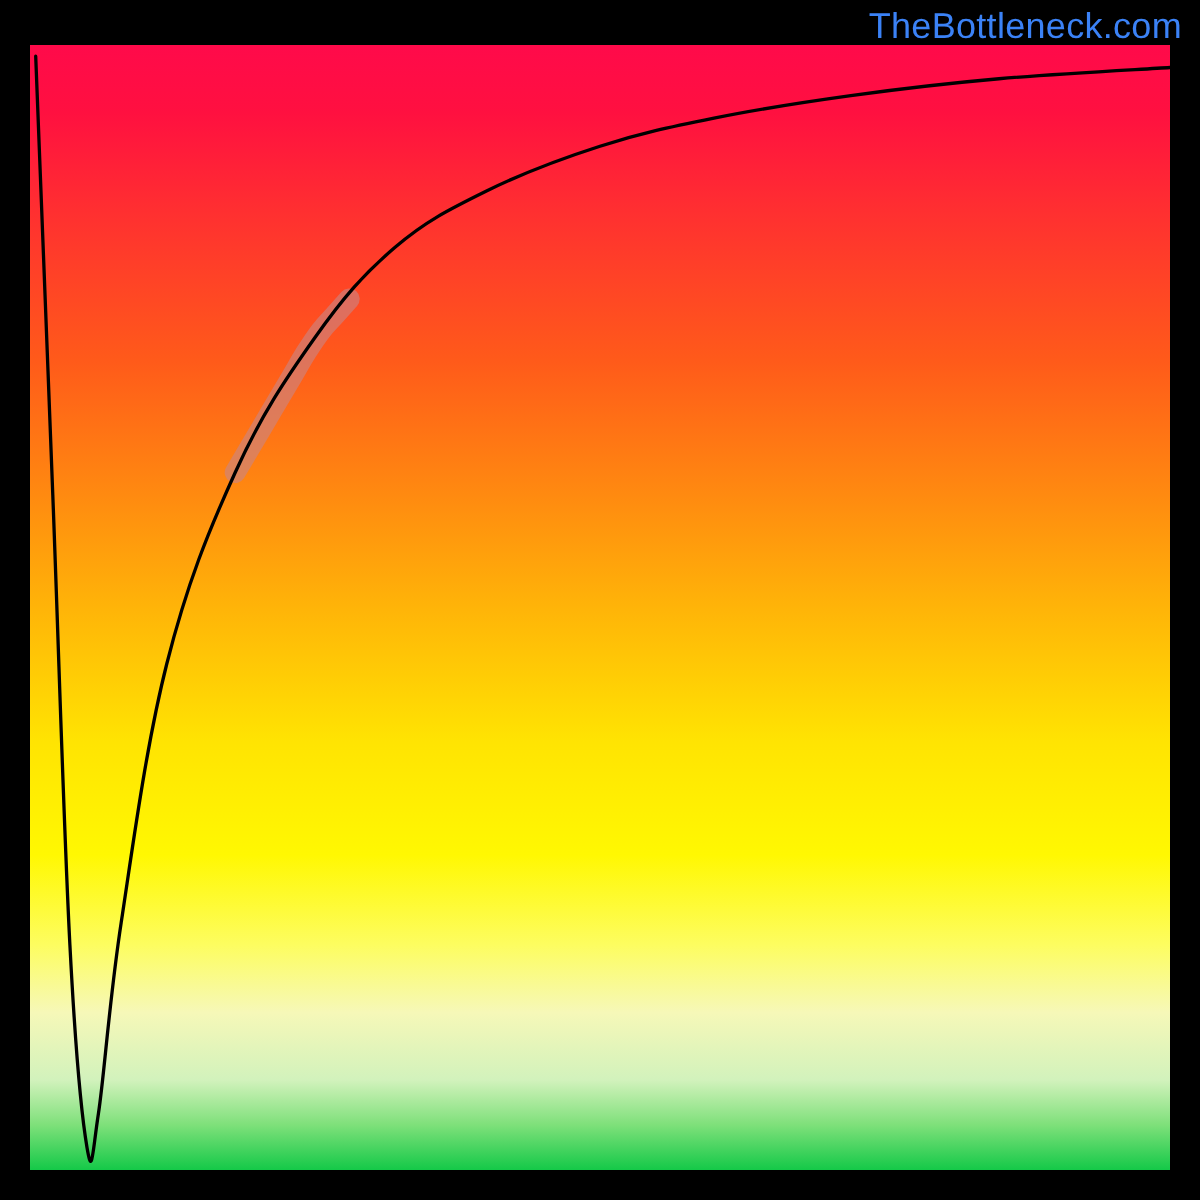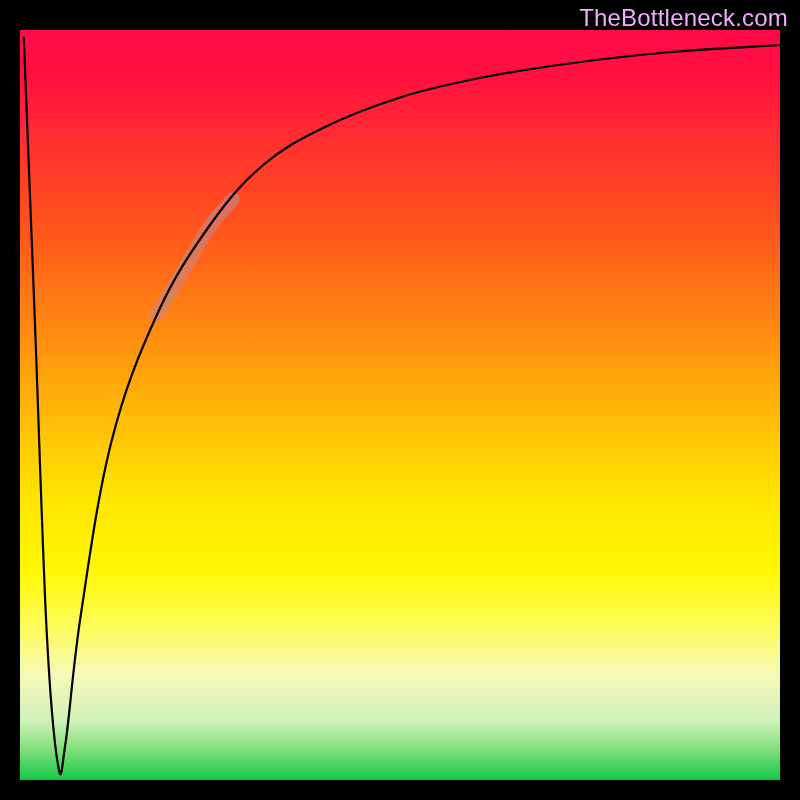--- a/index.html
+++ b/index.html
@@ -9,21 +9,21 @@
     height: 800px;
     position: relative;
     background: #000;
   }
   .watermark {
     position: absolute;
     top: 4px;
     right: 12px;
     font-family: Arial, Helvetica, sans-serif;
     font-size: 24px;
-    color: #f0abfc;
+    color: #3b82f6;
     font-weight: 500;
     letter-spacing: 0.2px;
     z-index: 10;
   }
   .plot-area {
     position: absolute;
     left: 20px;
     top: 30px;
     width: 760px;
     height: 750px;

